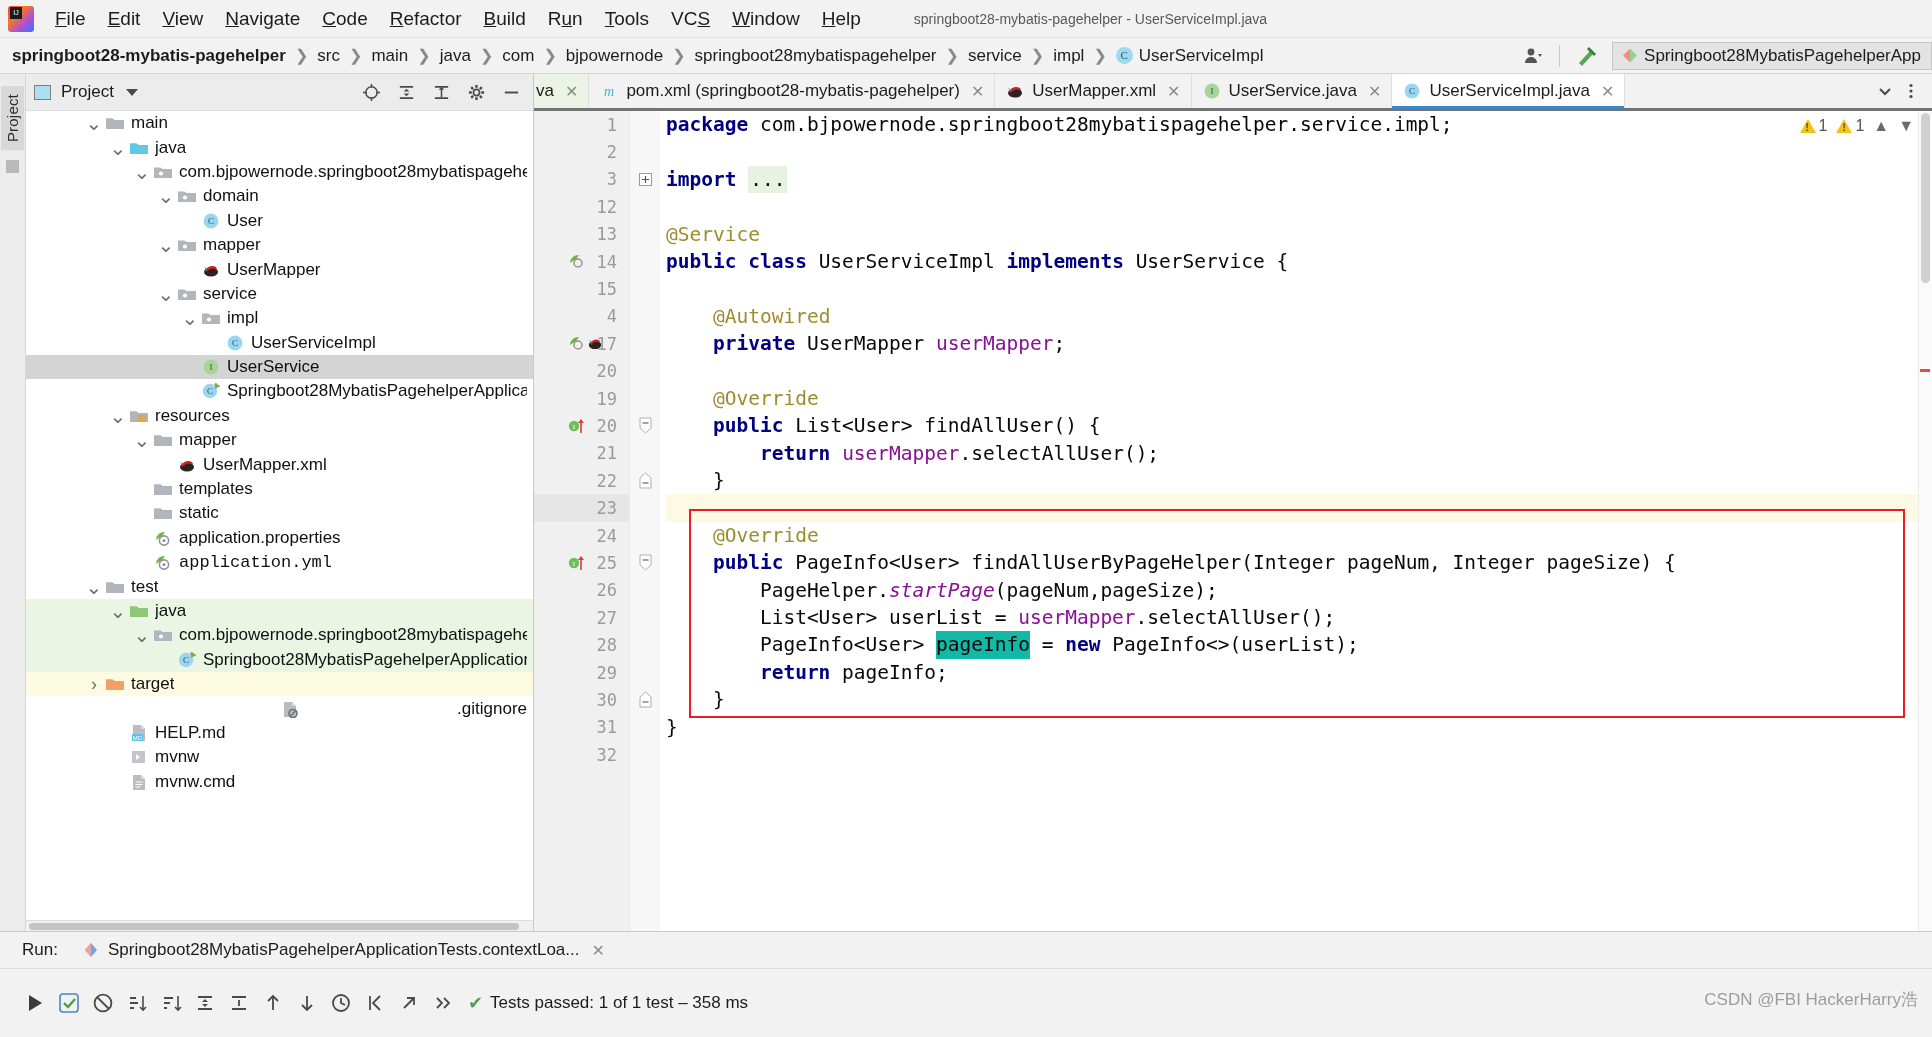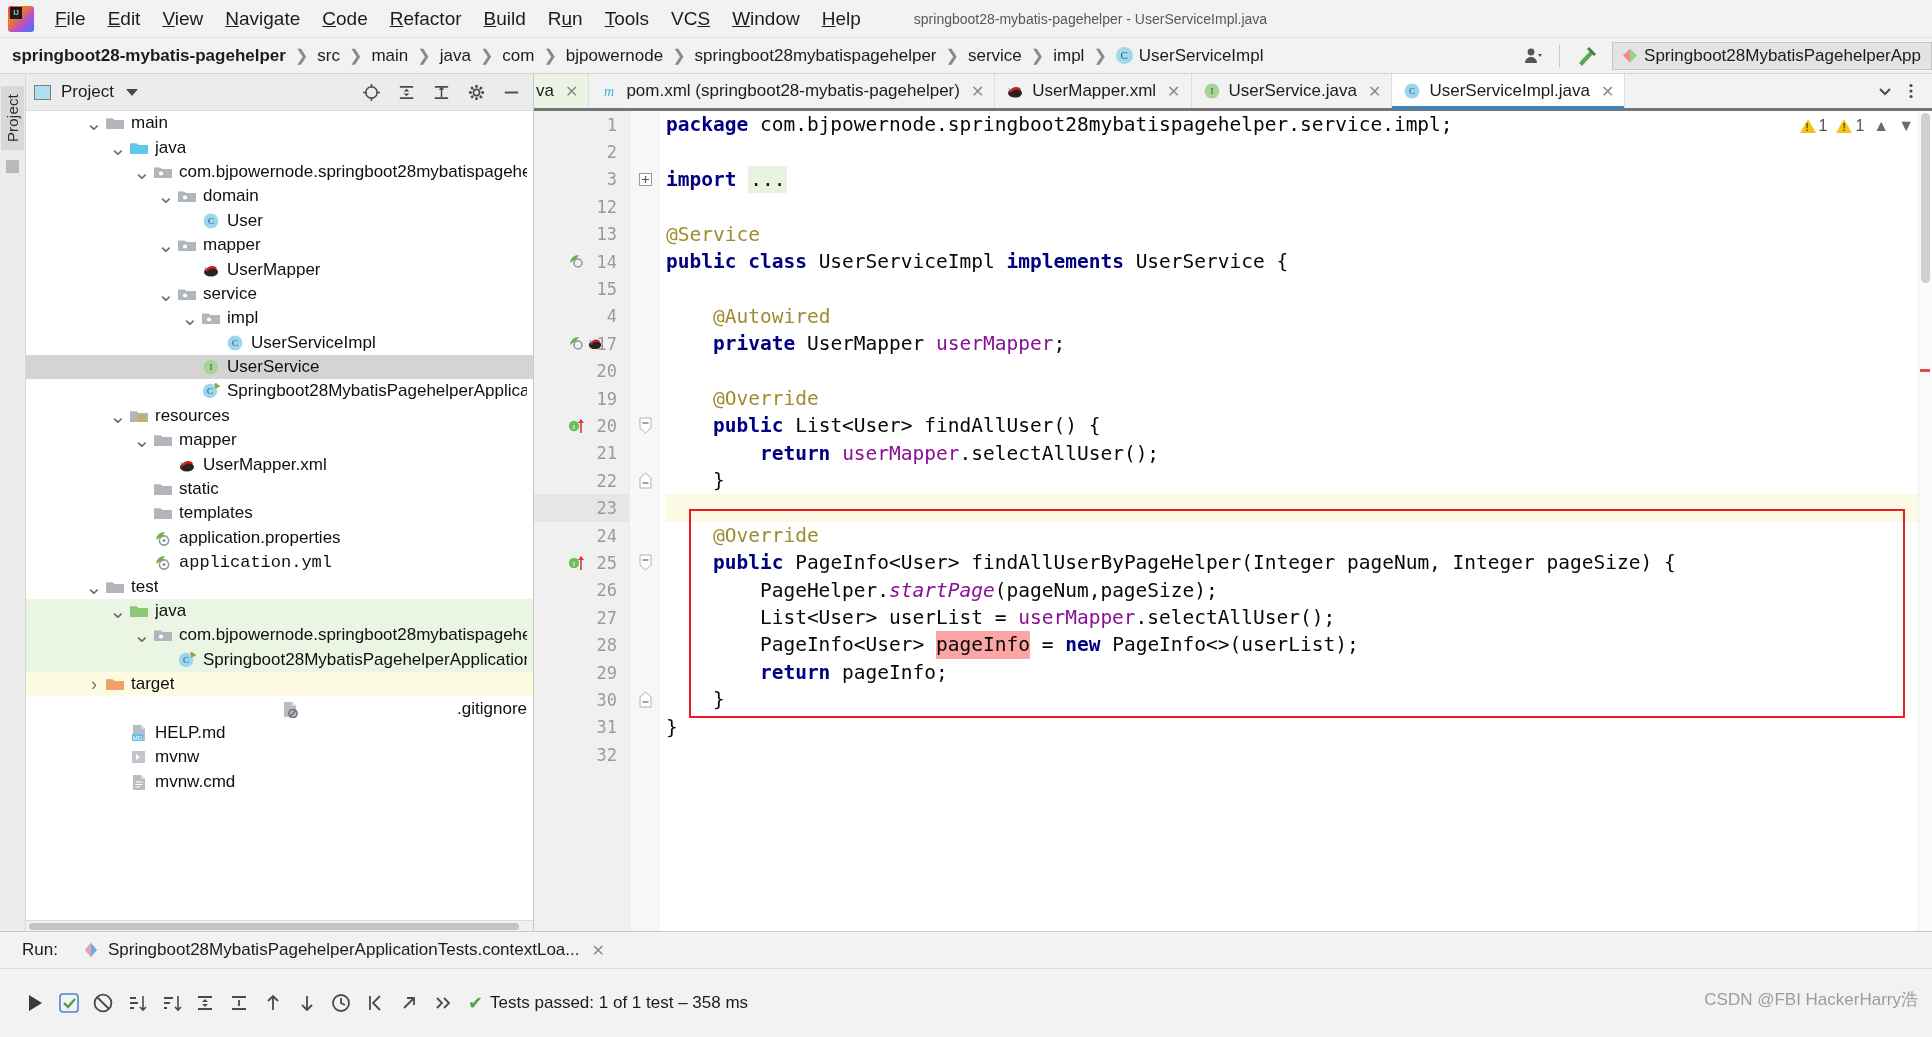--- a/index.html
+++ b/index.html
@@ -212,21 +212,21 @@
     height: 27.4px; display: flex; align-items: center; white-space: pre;
   }
   .cline.cur { background: #fcfae4; }
 
   
   .kw  { color: #000080; font-weight: bold; }
   .ann { color: #9e8b2e; }
   .fld { color: #871094; }
   .stat{ color: #871094; font-style: italic; }
   .txt { color: #080808; }
-  .hlid { background: #fca5a5; color: #080808; }
+  .hlid { background: #14b8a6; color: #080808; }
   .foldtag { background: #e8f2e0; color: #0a0a0a; padding: 0 2px; }
 
   .redbox {
     position: absolute; border: 2.5px solid #ed1c24; pointer-events: none;
   }
 
   .warn-panel {
     position: absolute; right: 18px; top: 6px;
     display: flex; align-items: center; gap: 9px; font-size: 16px; color: #555;
     z-index: 5;
@@ -551,31 +551,31 @@
             <span class="tlabel">UserMapper.xml</span>
           </div>
           <div class="trow" style="padding-left: 106px;">
             <span class="arrow"></span>
             <span class="ticon">
               <svg width="20" height="18" viewBox="0 0 20 18">
                 <path d="M1 4.5 L1 15 L19 15 L19 6 L9.5 6 L7.5 4.5 Z" fill="#b0b6bb"></path>
                 <path d="M1 4.5 L7.5 4.5 L9.5 6 L1 6 Z" fill="#b0b6bb"></path>
               </svg>
             </span>
+            <span class="tlabel">templates</span>
+          </div>
+          <div class="trow" style="padding-left: 106px;">
+            <span class="arrow"></span>
+            <span class="ticon">
+              <svg width="20" height="18" viewBox="0 0 20 18">
+                <path d="M1 4.5 L1 15 L19 15 L19 6 L9.5 6 L7.5 4.5 Z" fill="#b0b6bb"></path>
+                <path d="M1 4.5 L7.5 4.5 L9.5 6 L1 6 Z" fill="#b0b6bb"></path>
+              </svg>
+            </span>
             <span class="tlabel">static</span>
-          </div>
-          <div class="trow" style="padding-left: 106px;">
-            <span class="arrow"></span>
-            <span class="ticon">
-              <svg width="20" height="18" viewBox="0 0 20 18">
-                <path d="M1 4.5 L1 15 L19 15 L19 6 L9.5 6 L7.5 4.5 Z" fill="#b0b6bb"></path>
-                <path d="M1 4.5 L7.5 4.5 L9.5 6 L1 6 Z" fill="#b0b6bb"></path>
-              </svg>
-            </span>
-            <span class="tlabel">templates</span>
           </div>
           <div class="trow" style="padding-left: 106px;">
             <span class="arrow"></span>
             <span class="ticon">
               <svg width="20" height="18" viewBox="0 0 20 18">
                 <path d="M3 11 Q4 3 12 3 Q10 7 6 9 Q4 10 3 11 Z" fill="#6db33f"></path>
                 <circle cx="11" cy="11.5" r="4.6" fill="none" stroke="#8f9499" stroke-width="1.6"></circle>
                 <circle cx="11" cy="11.5" r="1.6" fill="#8f9499"></circle>
               </svg>
             </span>

